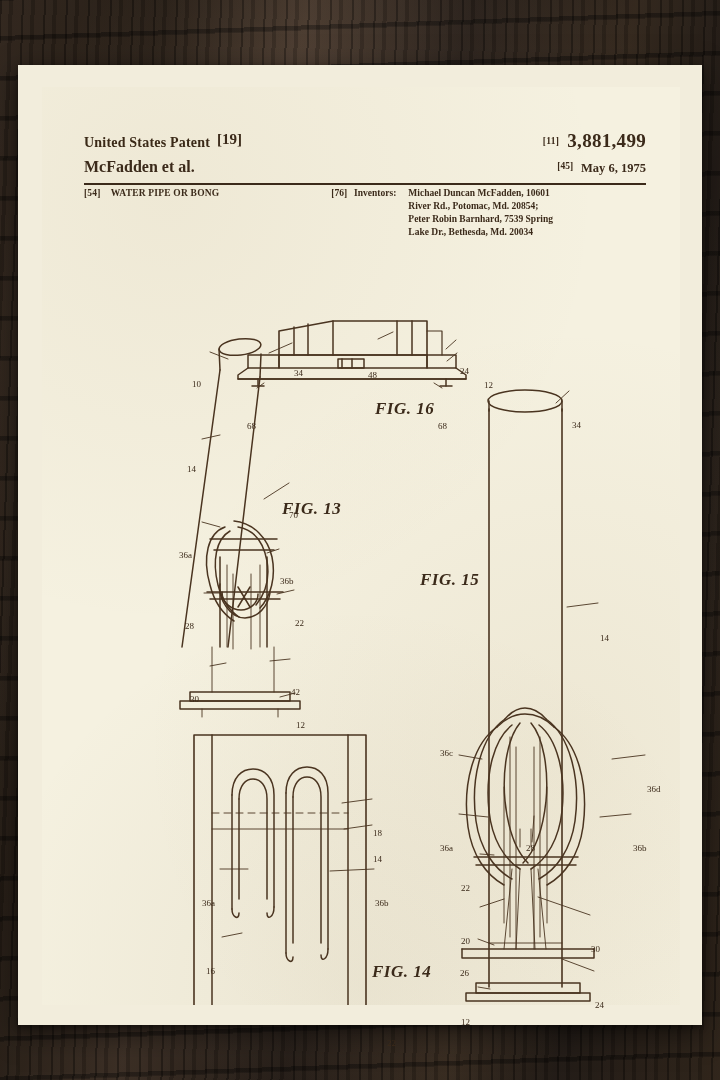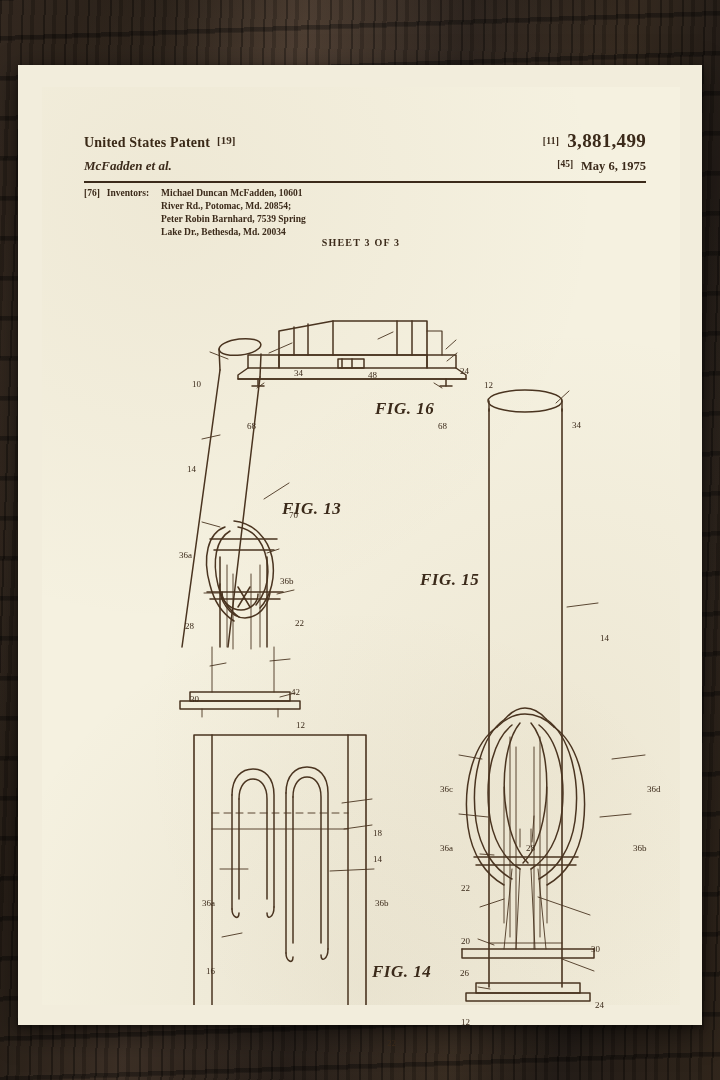--- a/index.html
+++ b/index.html
@@ -80,21 +80,21 @@
     align-items: baseline;
     justify-content: space-between;
   }
   .title-main {
     font-size: 14px;
     font-weight: bold;
     letter-spacing: 0.2px;
     color: #3a2917;
   }
   .sup {
-    font-size: 11px;
+    font-size: 15px;
     font-weight: bold;
     margin-left: 7px;
     vertical-align: 3px;
   }
   .pat-no-wrap {
     font-size: 19px;
     font-weight: bold;
     letter-spacing: 0.3px;
     margin-top: 15px;
   }
@@ -104,23 +104,22 @@
     margin-right: 8px;
     vertical-align: 3px;
   }
   .hdr-row2 {
     display: flex;
     align-items: baseline;
     justify-content: space-between;
     margin-top: 6px;
   }
   .inventor-line {
-    font-size: 13px;
-    font-weight: bold;
-    font-style: italic;
+    font-size: 16px;
+    font-weight: bold;
   }
   .date-line {
     font-size: 12.5px;
     font-weight: bold;
   }
   .rule {
     margin-top: 7px;
     border-top: 2px solid #3b2a1a;
   }
 
@@ -205,33 +204,35 @@
       <div class="hdr-row2">
         <div class="inventor-line">McFadden et al.</div>
         <div class="date-line">
           <span class="brk">[45]</span><span>May 6, 1975</span>
         </div>
       </div>
       <div class="rule"></div>
     </div>
 
     <div class="meta">
+      <div class="meta-left">
+        <span class="tag">[54]</span><span>WATER PIPE OR BONG</span>
+      </div>
       <div class="meta-right">
         <span class="tag">[76]</span>
         <span class="lbl">Inventors:</span>
         <span class="body">
           <span>Michael Duncan McFadden, 10601</span><br>
           <span>River Rd., Potomac, Md. 20854;</span><br>
           <span>Peter Robin Barnhard, 7539 Spring</span><br>
           <span>Lake Dr., Bethesda, Md. 20034</span>
         </span>
       </div>
     </div>
 
-    <div class="sheet-label">SHEET 3 OF 3</div>
 
     <div class="drawing">
       <svg width="638" height="918" viewBox="0 0 638 918" xmlns="http://www.w3.org/2000/svg">
         <g fill="none" stroke="#4a3420" stroke-width="1.5" stroke-linecap="round" stroke-linejoin="round">
 
           <g>
 
             <path d="M237,268 L237,244 L291,234 L385,234 L385,268 Z" stroke-width="1.6"></path>
             <path d="M237,268 L206,268 L206,281 L237,281 Z"></path>
             <path d="M385,268 L414,268 L414,281 L385,281 Z"></path>
@@ -425,21 +426,21 @@
       <div class="ref" style="left:331px; top:731px;">14</div>
       <div class="ref" style="left:160px; top:775px;">36a</div>
       <div class="ref" style="left:333px; top:775px;">36b</div>
       <div class="ref" style="left:164px; top:843px;">16</div>
       <div class="ref" style="left:345px; top:915px;">22</div>
       <div class="ref" style="left:343px; top:955px;">20</div>
 
       
       <div class="ref" style="left:530px; top:297px;">34</div>
       <div class="ref" style="left:558px; top:510px;">14</div>
-      <div class="ref" style="left:398px; top:661px;">36c</div>
+      <div class="ref" style="left:398px; top:625px;">36c</div>
       <div class="ref" style="left:605px; top:661px;">36d</div>
       <div class="ref" style="left:398px; top:720px;">36a</div>
       <div class="ref" style="left:591px; top:720px;">36b</div>
       <div class="ref" style="left:484px; top:720px;">28</div>
       <div class="ref" style="left:419px; top:760px;">22</div>
       <div class="ref" style="left:419px; top:813px;">20</div>
       <div class="ref" style="left:549px; top:821px;">30</div>
       <div class="ref" style="left:418px; top:845px;">26</div>
       <div class="ref" style="left:553px; top:877px;">24</div>
       <div class="ref" style="left:419px; top:894px;">12</div>

